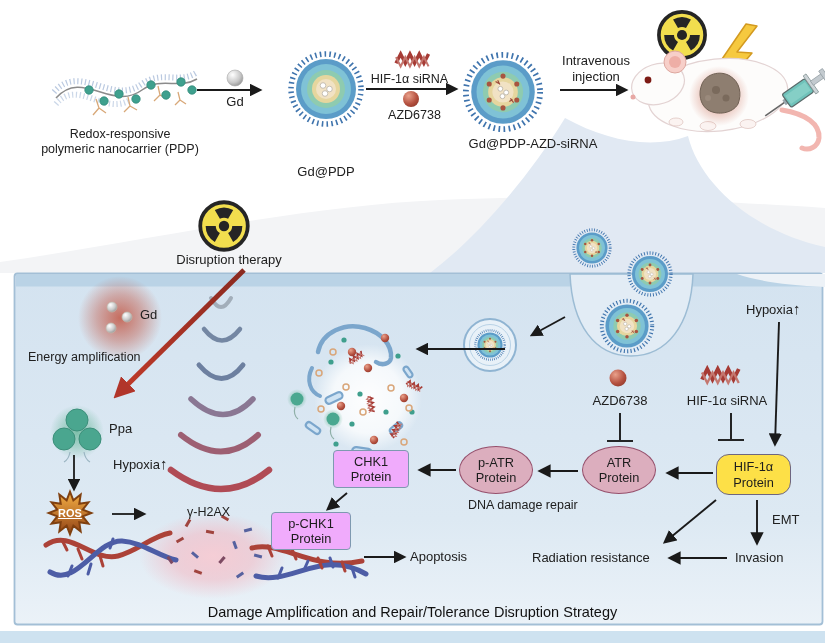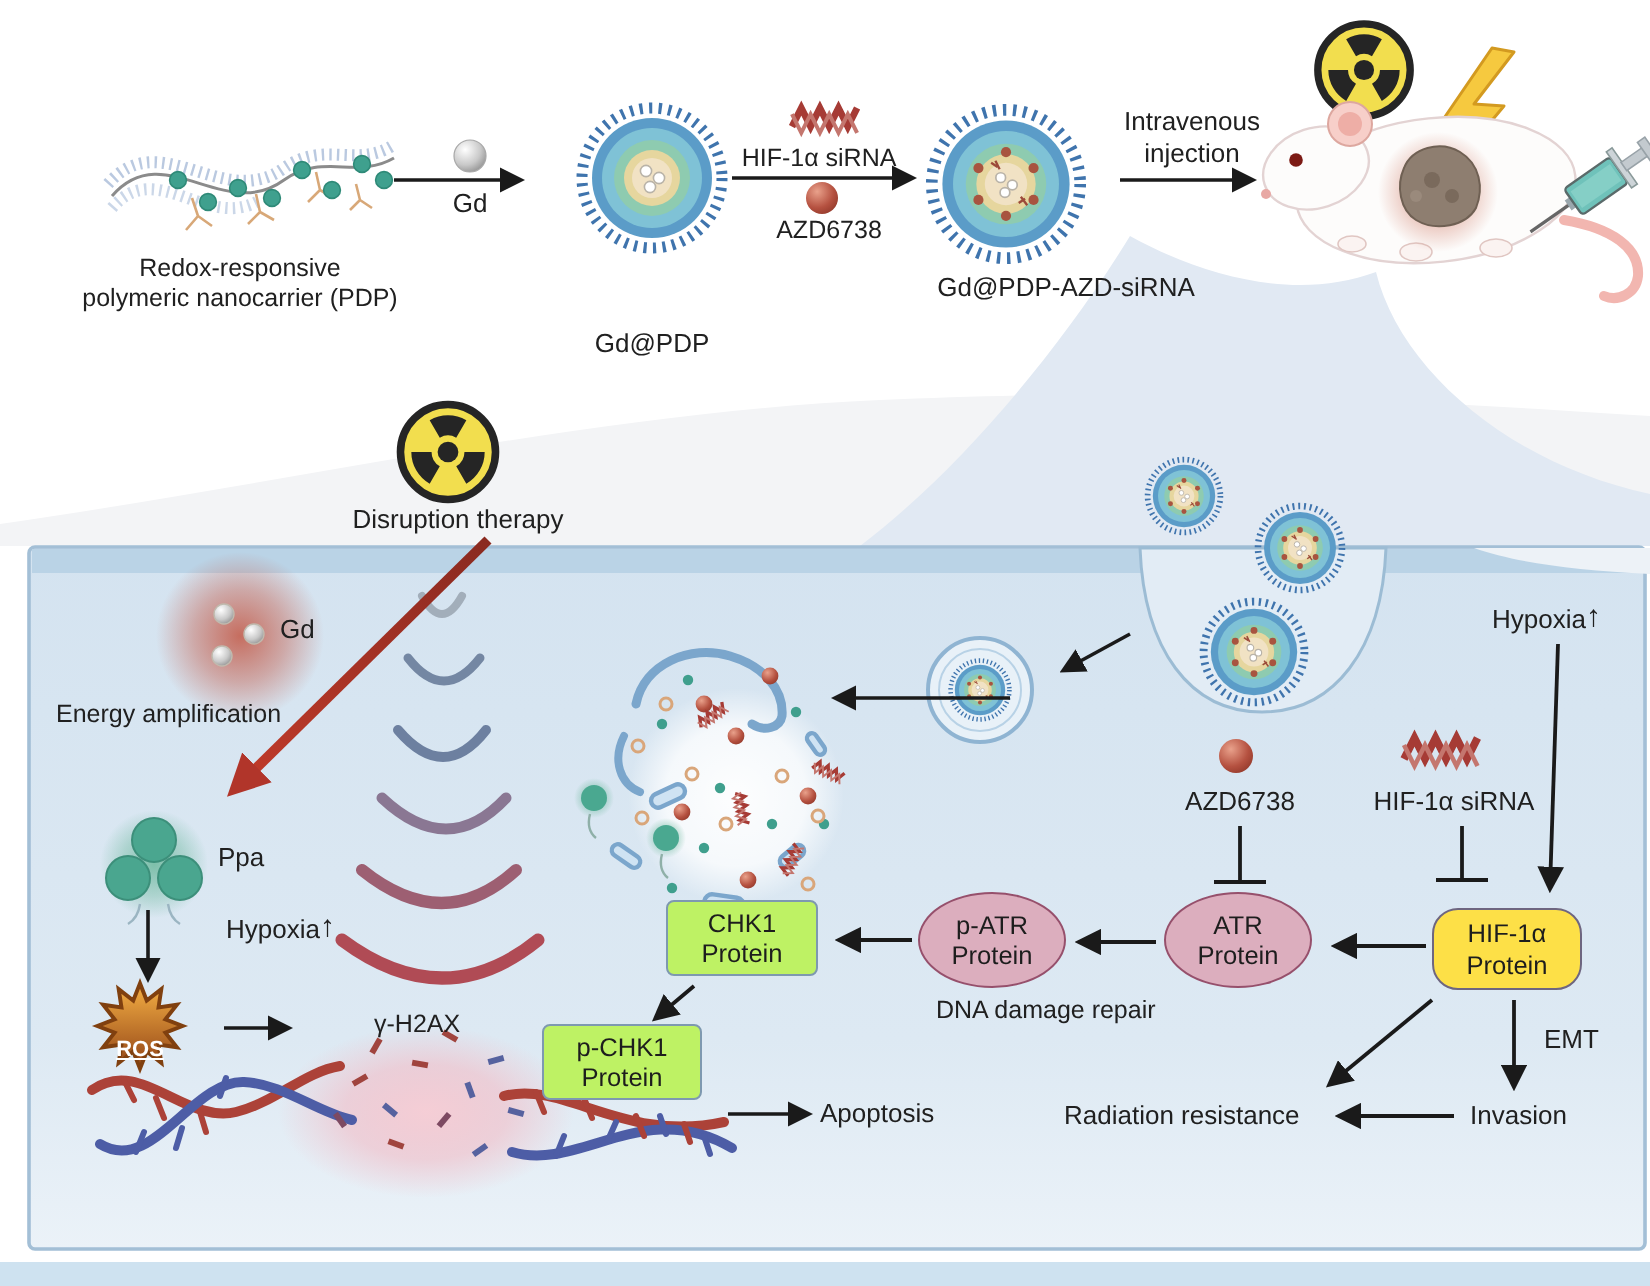--- a/index.html
+++ b/index.html
@@ -6,21 +6,21 @@
   .canvas{position:relative;width:825px;height:643px;background:#ffffff;overflow:hidden;
           font-family:"Liberation Sans",sans-serif;}
   .gfx{position:absolute;left:0;top:0;z-index:1;}
   .lbl{position:absolute;z-index:2;font-size:13px;color:#202020;white-space:nowrap;line-height:1.2;}
   .ctr{text-align:center;}
   .sm{font-size:12.5px;}
   .row{display:flex;align-items:center;gap:0;}
   .uparrow{font-size:15px;line-height:1;position:relative;top:-1px;}
   .pbox{position:absolute;z-index:2;display:flex;flex-direction:column;align-items:center;
         justify-content:center;font-size:12.8px;line-height:1.18;color:#1d1d1d;box-sizing:border-box;}
-  .pblue{background:#bef264;border:1.6px solid #7e99b0;border-radius:4px;}
+  .pblue{background:#f0abfc;border:1.6px solid #7e99b0;border-radius:4px;}
   .ppink{background:#dcaebe;border:1.6px solid #96506c;border-radius:50%;}
   .ppurple{background:#fde047;border:1.6px solid #6e6680;border-radius:13px;}
   .ros-lbl{position:absolute;z-index:2;color:#ffffff;font-weight:bold;font-size:11px;text-align:center;}
   .title{position:absolute;z-index:2;left:0;right:0;text-align:center;font-size:14.5px;color:#111111;}
 </style>
 </head>
 <body>
 
 <div class="canvas">
 
@@ -387,21 +387,21 @@
 </div>
 <div class="lbl ctr" style="left:159px;top:252px;width:140px;">Disruption therapy</div>
 
 <div class="lbl" style="left:140px;top:307px;">Gd</div>
 <div class="lbl sm" style="left:28px;top:350px;">Energy amplification</div>
 <div class="lbl" style="left:109px;top:421px;">Ppa</div>
 <div class="lbl row" style="left:113px;top:457px;">
   <span>Hypoxia</span>
   <span class="uparrow">↑</span>
 </div>
-<div class="ros-lbl" style="left:50px;top:519px;width:40px;text-decoration:underline;">ROS</div>
+<div class="ros-lbl" style="left:50px;top:507px;width:40px;text-decoration:underline;">ROS</div>
 <div class="lbl sm" style="left:187px;top:505px;">γ-H2AX</div>
 <div class="lbl" style="left:410px;top:549px;">Apoptosis</div>
 
 <div class="lbl ctr" style="left:583px;top:393px;width:74px;">AZD6738</div>
 <div class="lbl ctr" style="left:682px;top:393px;width:90px;">HIF-1α siRNA</div>
 <div class="lbl row" style="left:746px;top:302px;">
   <span>Hypoxia</span>
   <span class="uparrow">↑</span>
 </div>
 <div class="lbl sm" style="left:468px;top:498px;">DNA damage repair</div>
@@ -423,14 +423,15 @@
 </div>
 <div class="pbox ppink" style="left:582px;top:446px;width:74px;height:48px;">
   <span>ATR</span>
   <span>Protein</span>
 </div>
 <div class="pbox ppurple" style="left:716px;top:454px;width:75px;height:41px;">
   <span>HIF-1α</span>
   <span>Protein</span>
 </div>
 
+<div class="title" style="top:604px;">Damage Amplification and Repair/Tolerance Disruption Strategy</div>
 
 </div>
 
 </body></html>

